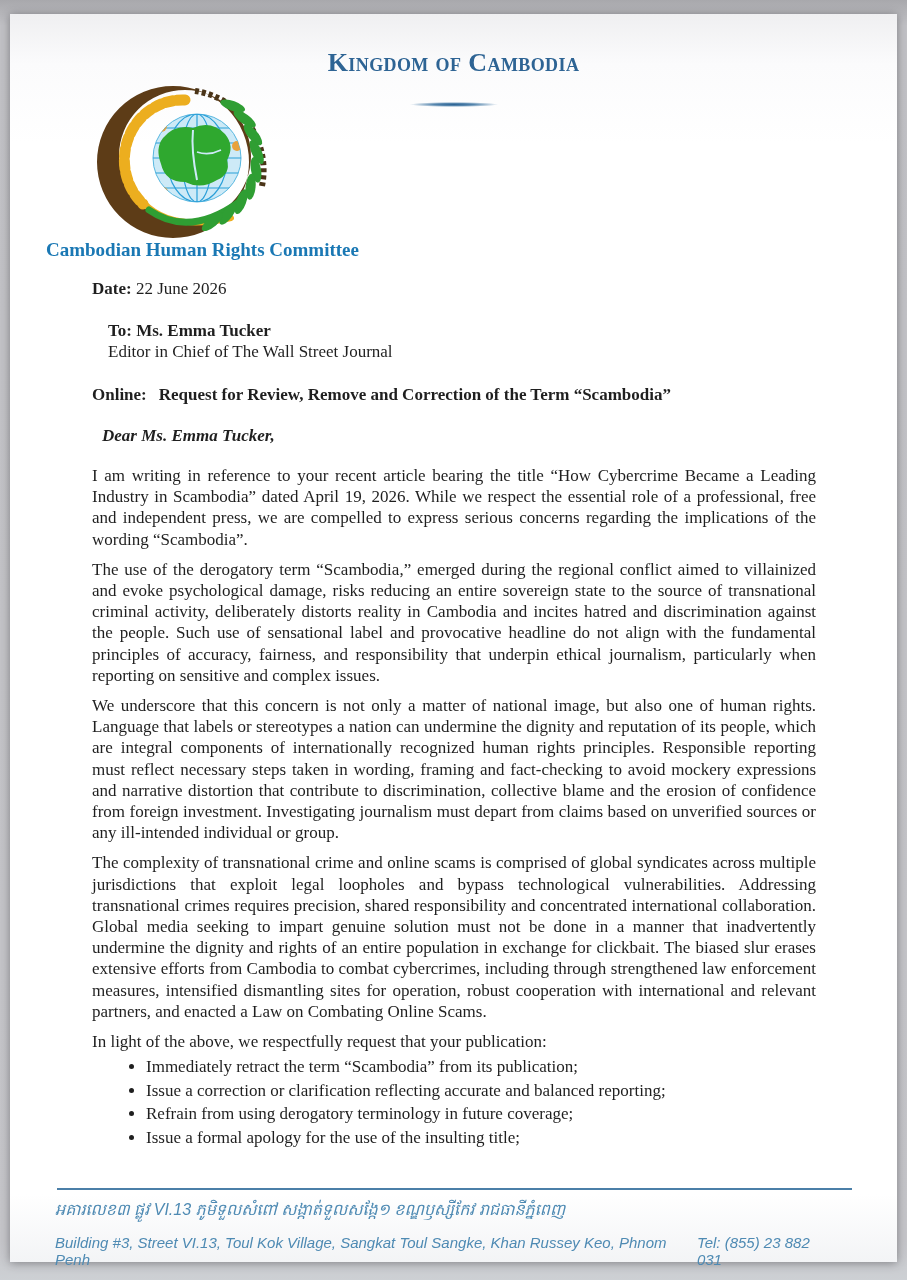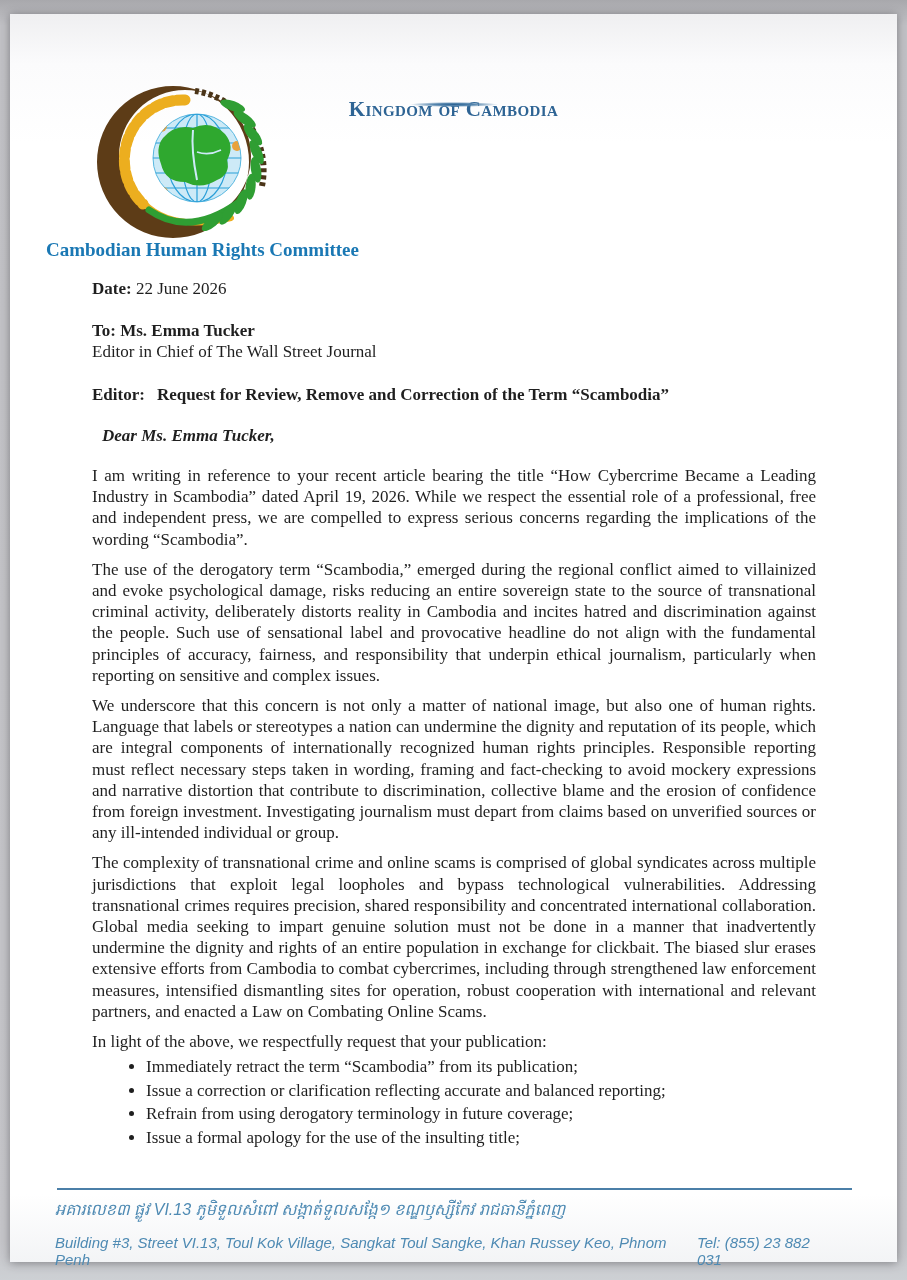--- a/index.html
+++ b/index.html
@@ -10,40 +10,40 @@
     background:linear-gradient(180deg,#a8a8ac 0%,#c2c2c6 2%,#c6c6ca 97%,#cdd0d4 100%);
     overflow:hidden;
   }
   .paper {
     position:absolute; left:10px; top:14px; width:887px; height:1248px;
     background:linear-gradient(180deg,#efeff1 0px,#fbfbfc 50px,#ffffff 130px,#ffffff 1180px,#f3f4f6 1248px);
     box-shadow:0 1px 9px rgba(40,40,45,.45);
   }
   .header-block {
     position:absolute; top:36px; left:0; right:0; text-align:center;
-    color:#2e6494; font-weight:700; font-size:21px; line-height:25px;
-    font-variant:small-caps; letter-spacing:.4px;margin-top:47px;
+    color:#2e6494; font-weight:700; font-size:26px; line-height:25px;
+    font-variant:small-caps; letter-spacing:.4px;
   }
   .divider {
     position:absolute; top:88px; left:50%; transform:translateX(-50%);
     width:88px; height:5px; border-radius:3px;
     background:radial-gradient(ellipse closest-side,#2e6494 0%,#5585ad 45%,rgba(150,170,195,0) 100%);
   }
   .logo { position:absolute; left:83px; top:72px; width:176px; height:152px; }
   .org-name {
     position:absolute; left:36px; top:224px;
     font-weight:700; font-size:19px; line-height:24px; color:#1a78b4;
   }
   .letter-body {
     position:absolute; left:82px; top:264px; width:724px;
     font-size:17px; line-height:21.2px; color:#1f1f1f;
   }
   .b { font-weight:700; }
   .date-line { margin:0 0 21px; }
-  .to-block { margin:0 0 21px; }
+  .to-block { margin:0 16px 21px; }
   .subject-line { margin:0 0 20px; font-weight:700; }
   .subject-line .subject-text { margin-left:12px;margin-top:16px; }
   .salutation { margin:0 10px 19px; font-weight:700; font-style:italic; }
   p.body-par { margin:0 0 9px; text-align:justify; }
   .request-intro { margin:0; }
   ul.request-list { margin:3px 0 0; padding-left:54px; list-style:disc; }
   ul.request-list li { line-height:23.5px; }
   .footer-rule { position:absolute; left:47px; top:1174px; width:795px; height:2px; background:#4b7fa8; }
   .footer-khmer {
     position:absolute; left:45px; top:1182px; width:790px;
@@ -121,21 +121,21 @@
   <div class="org-name">Cambodian Human Rights Committee</div>
 
   <div class="letter-body">
     <p class="date-line"><span class="b">Date:</span> <span>22 June 2026</span></p>
 
     <div class="to-block">
       <div class="b"><span>To:</span> <span>Ms. Emma Tucker</span></div>
       <div>Editor in Chief of The Wall Street Journal</div>
     </div>
 
-    <p class="subject-line"><span>Editor:</span><span class="subject-text">Request for Review, Remove and Correction of the Term “Scambodia”</span></p>
+    <p class="subject-line"><span>Online:</span><span class="subject-text">Request for Review, Remove and Correction of the Term “Scambodia”</span></p>
 
     <p class="salutation">Dear Ms. Emma Tucker,</p>
 
     <p class="body-par">I am writing in reference to your recent article bearing the title “How Cybercrime Became a Leading Industry in Scambodia” dated April 19, 2026. While we respect the essential role of a professional, free and independent press, we are compelled to express serious concerns regarding the implications of the wording “Scambodia”.</p>
     <p class="body-par">The use of the derogatory term “Scambodia,” emerged during the regional conflict aimed to villainized and evoke psychological damage, risks reducing an entire sovereign state to the source of transnational criminal activity, deliberately distorts reality in Cambodia and incites hatred and discrimination against the people. Such use of sensational label and provocative headline do not align with the fundamental principles of accuracy, fairness, and responsibility that underpin ethical journalism, particularly when reporting on sensitive and complex issues.</p>
     <p class="body-par">We underscore that this concern is not only a matter of national image, but also one of human rights. Language that labels or stereotypes a nation can undermine the dignity and reputation of its people, which are integral components of internationally recognized human rights principles. Responsible reporting must reflect necessary steps taken in wording, framing and fact-checking to avoid mockery expressions and narrative distortion that contribute to discrimination, collective blame and the erosion of confidence from foreign investment. Investigating journalism must depart from claims based on unverified sources or any ill-intended individual or group.</p>
     <p class="body-par">The complexity of transnational crime and online scams is comprised of global syndicates across multiple jurisdictions that exploit legal loopholes and bypass technological vulnerabilities. Addressing transnational crimes requires precision, shared responsibility and concentrated international collaboration. Global media seeking to impart genuine solution must not be done in a manner that inadvertently undermine the dignity and rights of an entire population in exchange for clickbait. The biased slur erases extensive efforts from Cambodia to combat cybercrimes, including through strengthened law enforcement measures, intensified dismantling sites for operation, robust cooperation with international and relevant partners, and enacted a Law on Combating Online Scams.</p>
 
     <p class="request-intro">In light of the above, we respectfully request that your publication:</p>
     <ul class="request-list">

